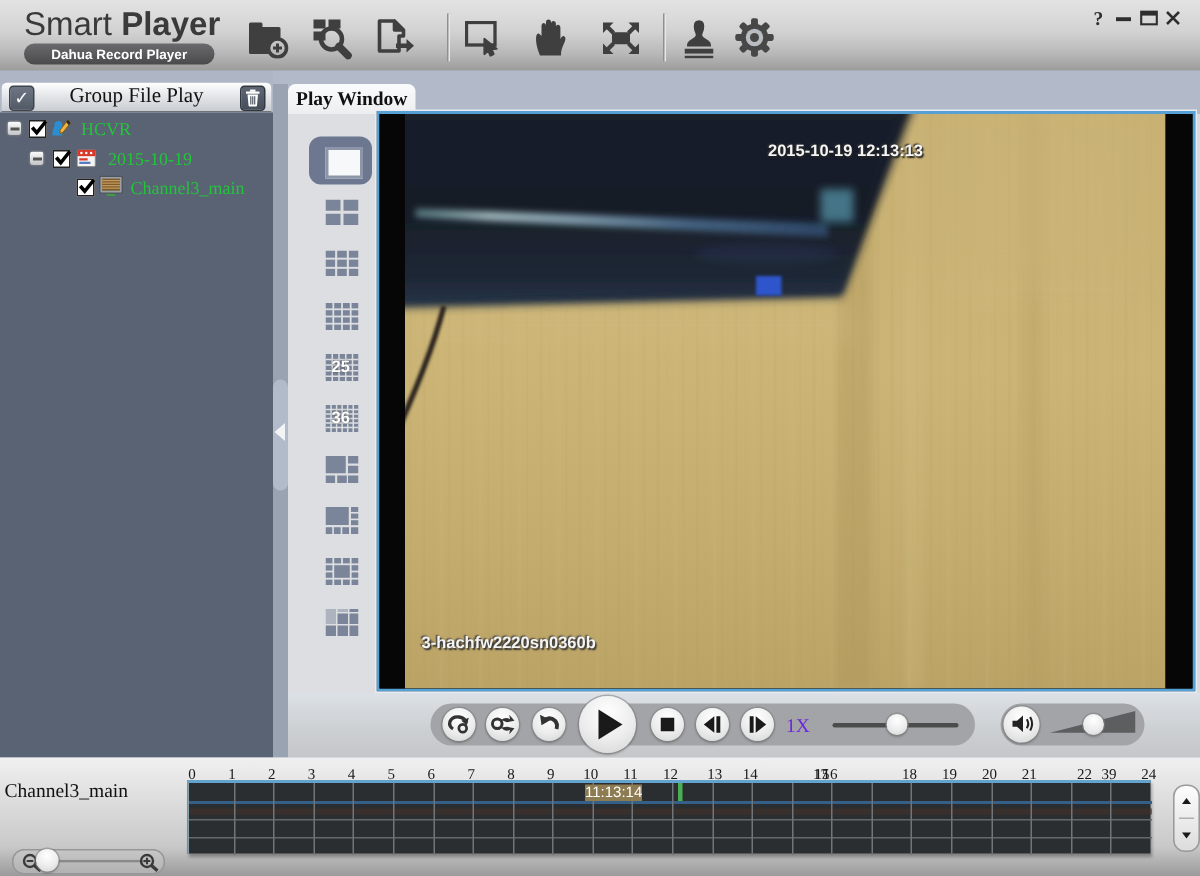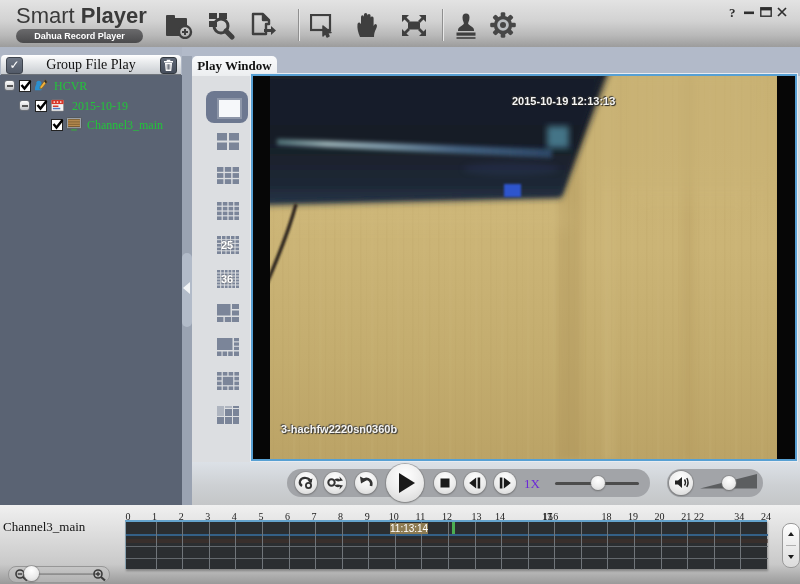--- a/index.html
+++ b/index.html
@@ -476,22 +476,22 @@
       <div class="rnum" style="left:439.0px;width:16px;text-align:center;">12</div>
       <div class="rnum" style="left:465.5px;width:16px;text-align:right;font-family:Liberation Serif, serif;">13</div>
       <div class="rnum" style="left:492.1px;width:16px;text-align:center;">14</div>
       <div class="rnum" style="left:537px;width:16px;text-align:right;">15</div>
       <div class="rnum" style="left:545.3px;width:16px;text-align:center;">16</div>
       <div class="rnum" style="left:542px;width:16px;text-align:left;">17</div>
       <div class="rnum" style="left:598.4px;width:16px;text-align:center;">18</div>
       <div class="rnum" style="left:625.0px;width:16px;text-align:center;">19</div>
       <div class="rnum" style="left:651.6px;width:16px;text-align:center;">20</div>
       <div class="rnum" style="left:678.2px;width:16px;text-align:center;">21</div>
-      <div class="rnum" style="left:688px;width:16px;text-align:right;">22</div>
-      <div class="rnum" style="left:731.3px;width:16px;text-align:center;">34</div>
+      <div class="rnum" style="left:718px;width:16px;text-align:left;">22</div>
+      <div class="rnum" style="left:731.3px;width:16px;text-align:center;">39</div>
       <div class="rnum" style="left:757.9px;width:16px;text-align:center;">24</div>
     </div>
   <div class="abs" id="tlblock">
     <div class="abs" style="left:0;top:12px;width:642px;height:2px;background:#346087;"></div>
     <div class="abs" style="left:0;top:17px;width:642px;height:4px;background:#42302a;opacity:0.6;"></div>
     <div class="abs tlrow-sep" style="top:24px;background:#63686d;"></div>
     <div class="abs tlrow-sep" style="top:36px;background:#63686d;"></div>
     <div id="vlines" class="abs" style="left:0;top:0;width:642px;height:48px;">
         <div class="abs" style="left:29.6px;top:0;width:1px;height:48px;background:#70757a;"></div>
         <div class="abs" style="left:56.2px;top:0;width:1px;height:48px;background:#70757a;"></div>

